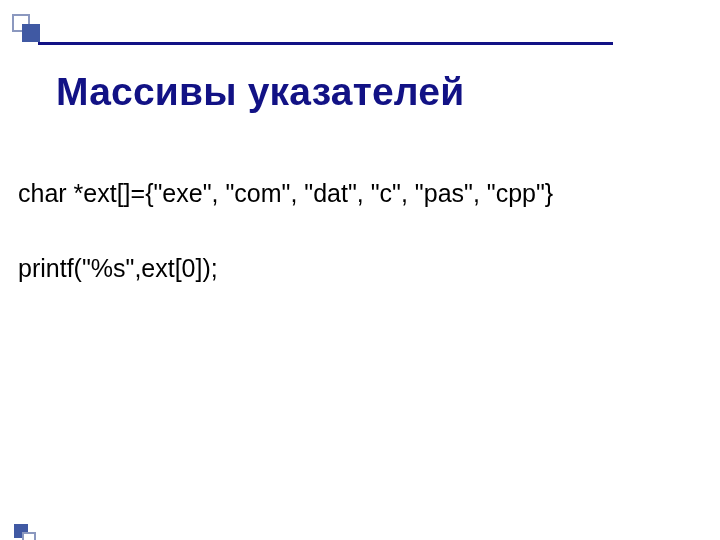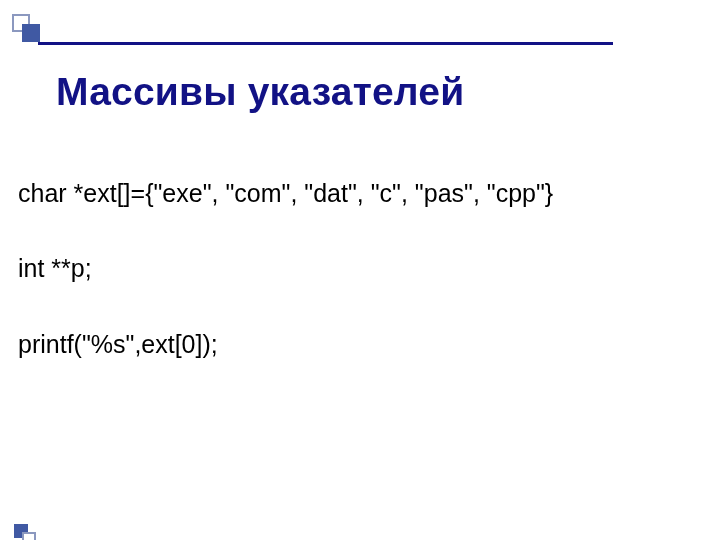--- a/index.html
+++ b/index.html
@@ -103,21 +103,20 @@
     <div class="sq-outline"></div>
     <div class="sq-fill"></div>
   </div>
 
   <div class="rule"></div>
 
   <div class="title">Массивы указателей</div>
 
   <div class="body">
     <div class="line">char *ext[]={"exe", "com", "dat", "c", "pas", "cpp"}</div>
-    <div class="line">int **p;</div>
     <div class="line">printf("%s",ext[0]);</div>
   </div>
 
   <div class="decor-bottom">
     <div class="sq-fill-b"></div>
     <div class="sq-outline-b"></div>
   </div>
 
 </div>
 

